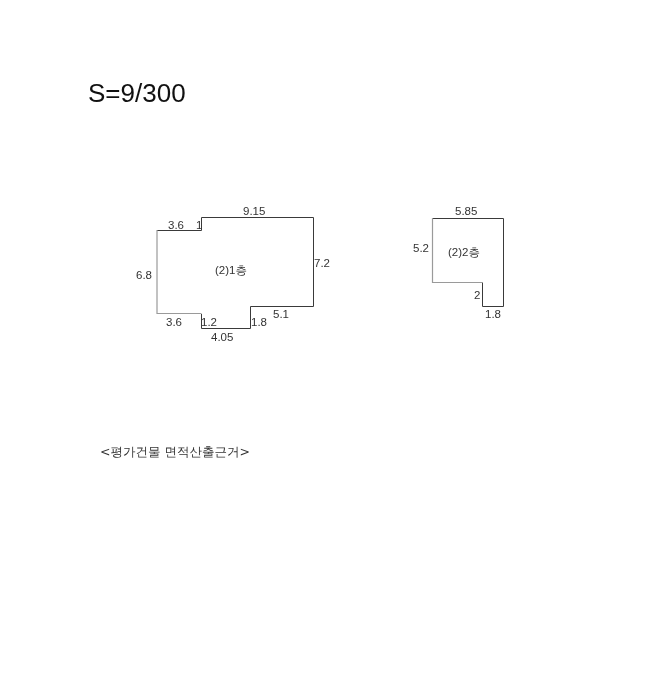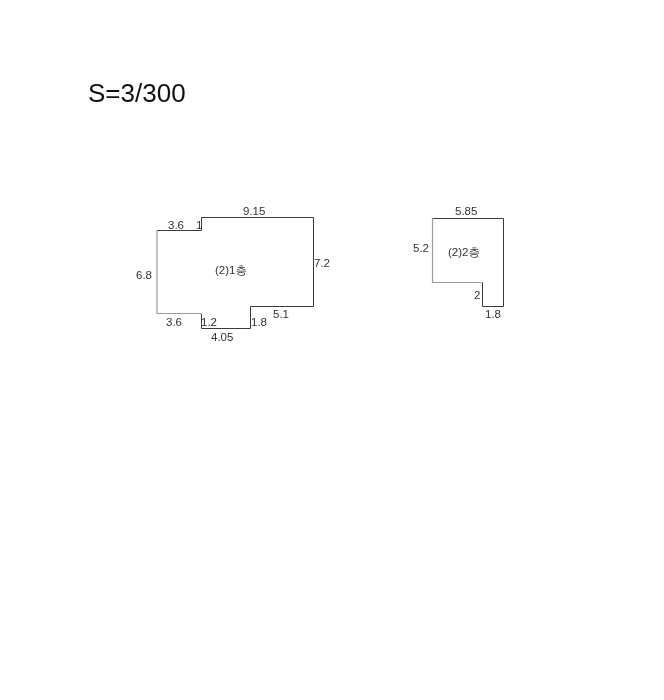--- a/index.html
+++ b/index.html
@@ -12,21 +12,21 @@
     svg text.room { font-size: 11.5px; fill: #333; }
     .edge-dark { stroke: #3a3a3a; stroke-width: 1; fill: none; }
     .edge-light { stroke: #9a9a9a; stroke-width: 1.2; fill: none; }
     .notes { position: absolute; left: 100px; top: 443px; font-size: 12.5px; color: #333;
              font-family: "DejaVu Sans", sans-serif; }
     .notes div { height: 23px; line-height: 17px; white-space: nowrap; }
   </style>
 </head>
 <body>
 
-<div class="scale">S=3/300</div>
+<div class="scale">S=9/300</div>
 
 <svg class="plan" width="664" height="700" viewBox="0 0 664 700">
 
   <g>
     <path class="edge-dark" d="M157 230.5 H201.5 V217.5 H313.5 V306.5 H250.5 V328.5 H201.5 V314"></path>
     <path class="edge-light" d="M201.5 313.5 H157 V230"></path>
   </g>
   <text x="168" y="229">3.6</text>
   <text x="196" y="229">1</text>
   <text x="243" y="215">9.15</text>
@@ -44,13 +44,14 @@
     <path class="edge-light" d="M482.5 282.5 H432.5 V218"></path>
   </g>
   <text x="455" y="215">5.85</text>
   <text x="413" y="252">5.2</text>
   <text class="room" x="448" y="256">(2)2층</text>
   <text x="474" y="299">2</text>
   <text x="485" y="318">1.8</text>
 </svg>
 
 <div class="notes">
+  <div>&lt;평가건물 면적산출근거&gt;</div>
 </div>
 
 </body></html>

